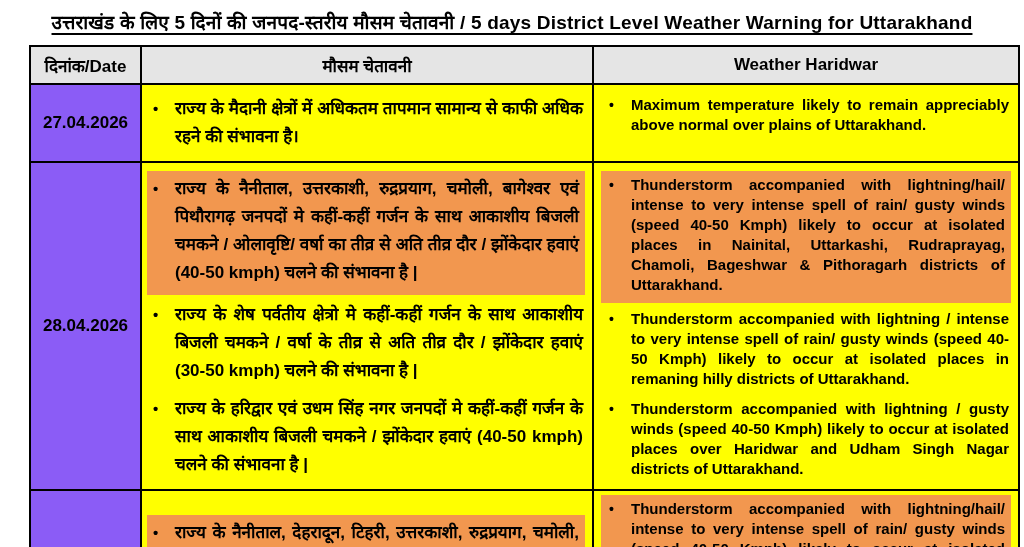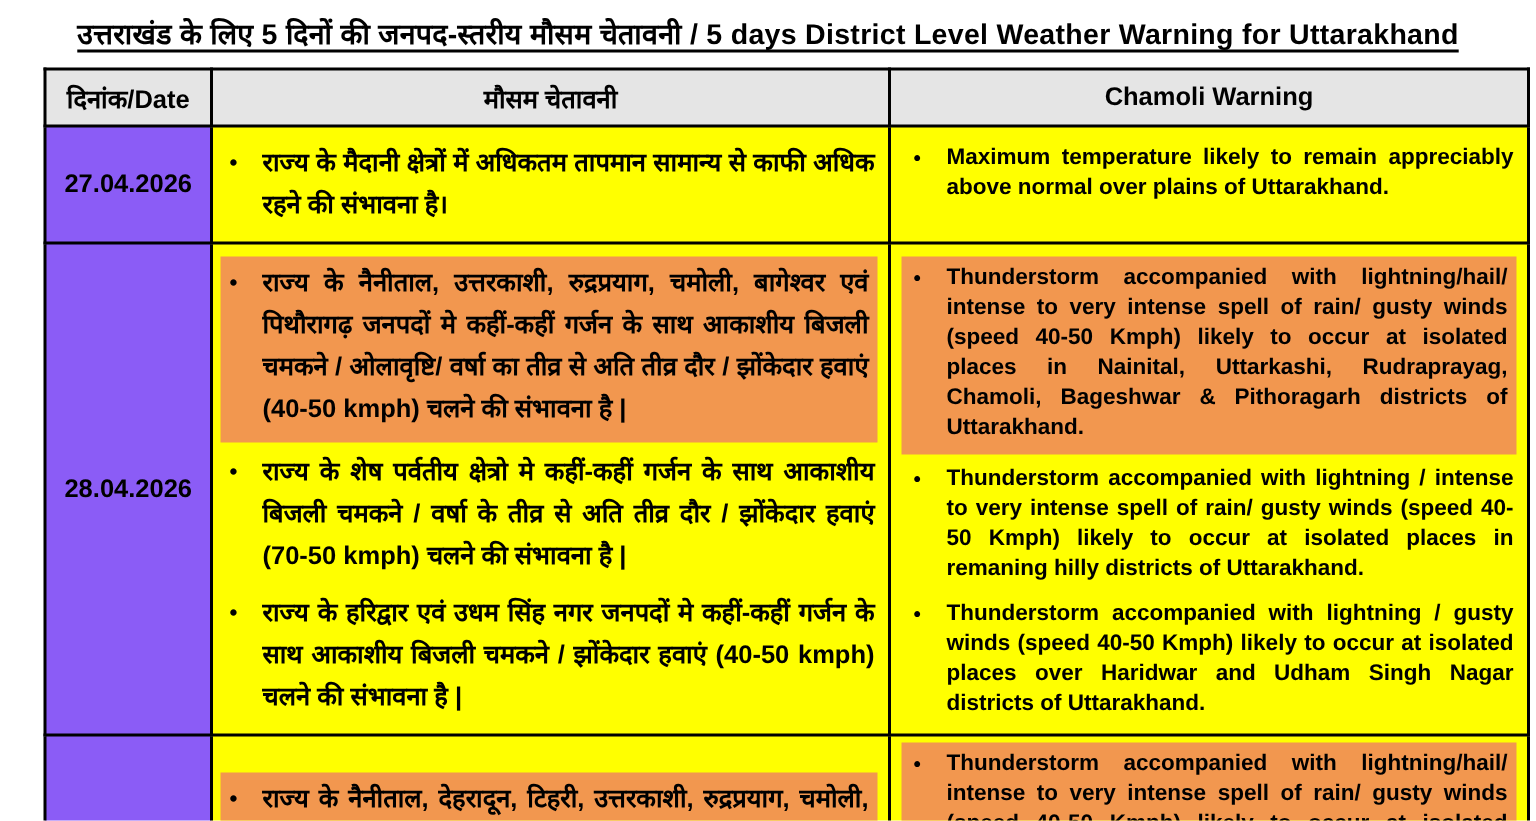--- a/index.html
+++ b/index.html
@@ -97,21 +97,21 @@
     <colgroup>
         <col class="c-date">
         <col class="c-hi">
         <col class="c-en">
       </colgroup>
 
     <tbody>
         <tr class="row-header">
       <th>दिनांक/Date</th>
       <th>मौसम चेतावनी</th>
-      <th>Chamoli Warning</th>
+      <th>Weather Haridwar</th>
     </tr>
 
     <tr class="row-1">
       <td class="date-cell">27.04.2026</td>
       <td class="warn-cell hi">
         <div class="bullet sev-yellow">
           <span class="dot">•</span>
           <span class="txt">राज्य के मैदानी क्षेत्रों में अधिकतम तापमान सामान्य से काफी अधिक रहने की संभावना है।</span>
         </div>
       </td>
@@ -125,21 +125,21 @@
 
     <tr class="row-2">
       <td class="date-cell">28.04.2026</td>
       <td class="warn-cell hi">
         <div class="bullet sev-orange">
           <span class="dot">•</span>
           <span class="txt">राज्य के नैनीताल, उत्तरकाशी, रुद्रप्रयाग, चमोली, बागेश्वर एवं पिथौरागढ़ जनपदों मे कहीं-कहीं गर्जन के साथ आकाशीय बिजली चमकने / ओलावृष्टि/ वर्षा का तीव्र से अति तीव्र दौर / झोंकेदार हवाएं (40-50 kmph) चलने की संभावना है |</span>
         </div>
         <div class="bullet sev-yellow">
           <span class="dot">•</span>
-          <span class="txt">राज्य के शेष पर्वतीय क्षेत्रो मे कहीं-कहीं गर्जन के साथ आकाशीय बिजली चमकने / वर्षा के तीव्र से अति तीव्र दौर / झोंकेदार हवाएं (70-50 kmph) चलने की संभावना है |</span>
+          <span class="txt">राज्य के शेष पर्वतीय क्षेत्रो मे कहीं-कहीं गर्जन के साथ आकाशीय बिजली चमकने / वर्षा के तीव्र से अति तीव्र दौर / झोंकेदार हवाएं (30-50 kmph) चलने की संभावना है |</span>
         </div>
         <div class="bullet sev-yellow">
           <span class="dot">•</span>
           <span class="txt">राज्य के  हरिद्वार एवं उधम सिंह नगर जनपदों मे कहीं-कहीं गर्जन के साथ आकाशीय बिजली चमकने / झोंकेदार हवाएं (40-50 kmph) चलने की संभावना है |</span>
         </div>
       </td>
       <td class="warn-cell en">
         <div class="bullet sev-orange">
           <span class="dot">•</span>
           <span class="txt">Thunderstorm accompanied with lightning/hail/ intense to very intense spell of rain/ gusty winds (speed 40-50 Kmph) likely to occur at isolated places in Nainital, Uttarkashi, Rudraprayag, Chamoli, Bageshwar &amp; Pithoragarh districts of Uttarakhand.</span>

